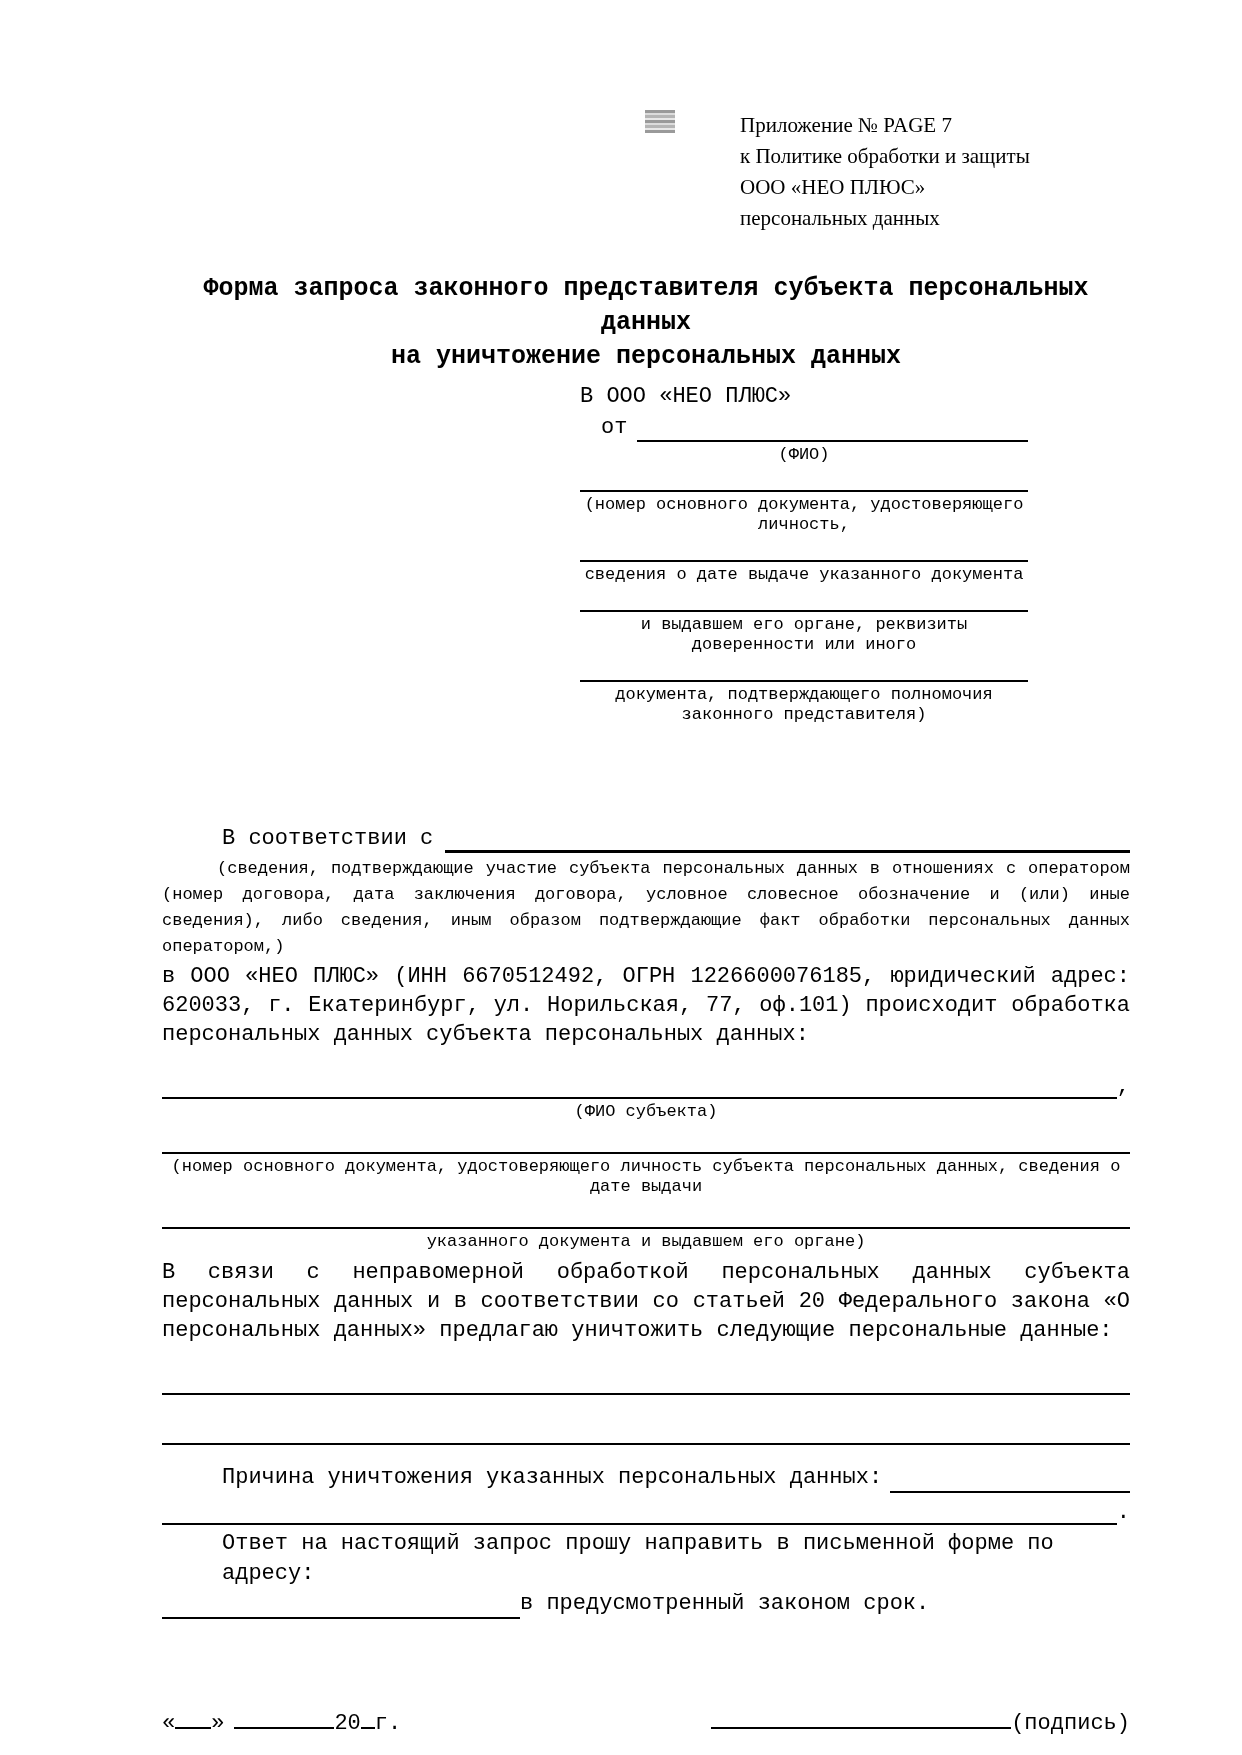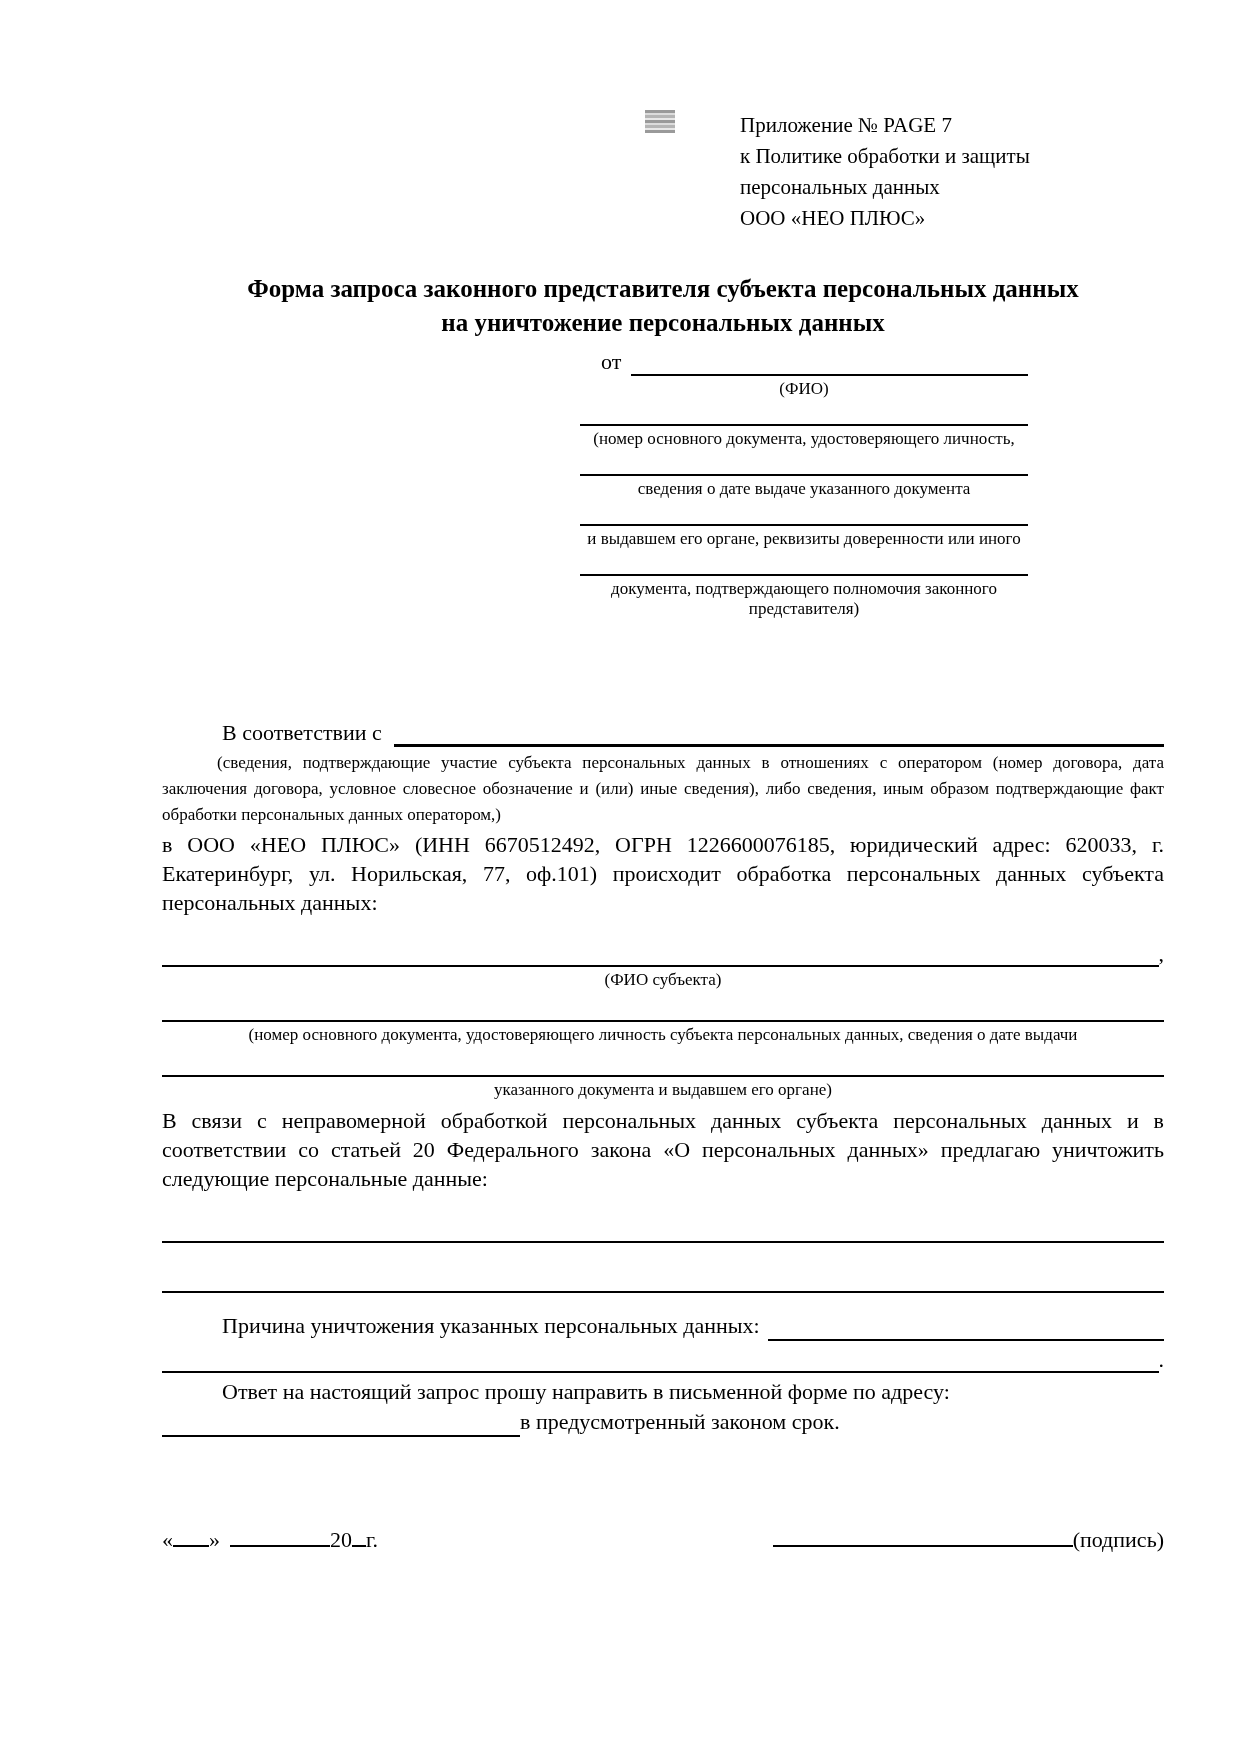--- a/index.html
+++ b/index.html
@@ -2,21 +2,21 @@
 <html lang="ru"><head>
 <meta charset="utf-8">
 <style>
   html,body{margin:0;padding:0;background:#ffffff;}
   body{
     width:1242px;height:1755px;position:relative;color:#000;
     font-family:"Liberation Serif","DejaVu Serif",serif;
     -webkit-font-smoothing:antialiased;
   }
   .page{position:relative;width:1242px;height:1755px;overflow:hidden;}
-  .content{padding:100px 78px 0 162px;}
+  .content{padding:100px 112px 0 162px;font-family:Liberation Mono, monospace;}
 
   
   .appendix{position:absolute;left:740px;top:110px;width:330px;font-size:21px;line-height:31px;}
   .artifact-icon{
     position:absolute;left:645px;top:110px;width:30px;height:23px;
     background:repeating-linear-gradient(180deg,#9a9a9a 0 3px,#dcdcdc 3px 5px,#b5b5b5 5px 8px,#e8e8e8 8px 10px);
   }
 
   .title{margin-top:172px;text-align:center;font-weight:bold;font-size:25px;line-height:34px;}
 
@@ -58,32 +58,33 @@
 </head>
 <body>
 
 <div class="page">
 
   <div class="artifact-icon"></div>
 
   <div class="appendix">
     <div>Приложение №  PAGE 7</div>
     <div>к Политике обработки и защиты</div>
+    <div>ООО «НЕО ПЛЮС»</div>
     <div>персональных данных</div>
-    <div>ООО «НЕО ПЛЮС»</div>
   </div>
 
   <div class="content">
 
     <div class="title">
       <div>Форма запроса законного представителя субъекта персональных данных</div>
       <div>на уничтожение персональных данных</div>
     </div>
 
     <div class="recipient">
+      <div class="addressee">В ООО «НЕО ПЛЮС»</div>
       <div class="from-row">
         <span class="from-label">от</span>
         <span class="blank"></span>
       </div>
       <div class="caption">(ФИО)</div>
 
       <div class="field-line"></div>
       <div class="caption">(номер основного документа, удостоверяющего личность,</div>
 
       <div class="field-line"></div>

